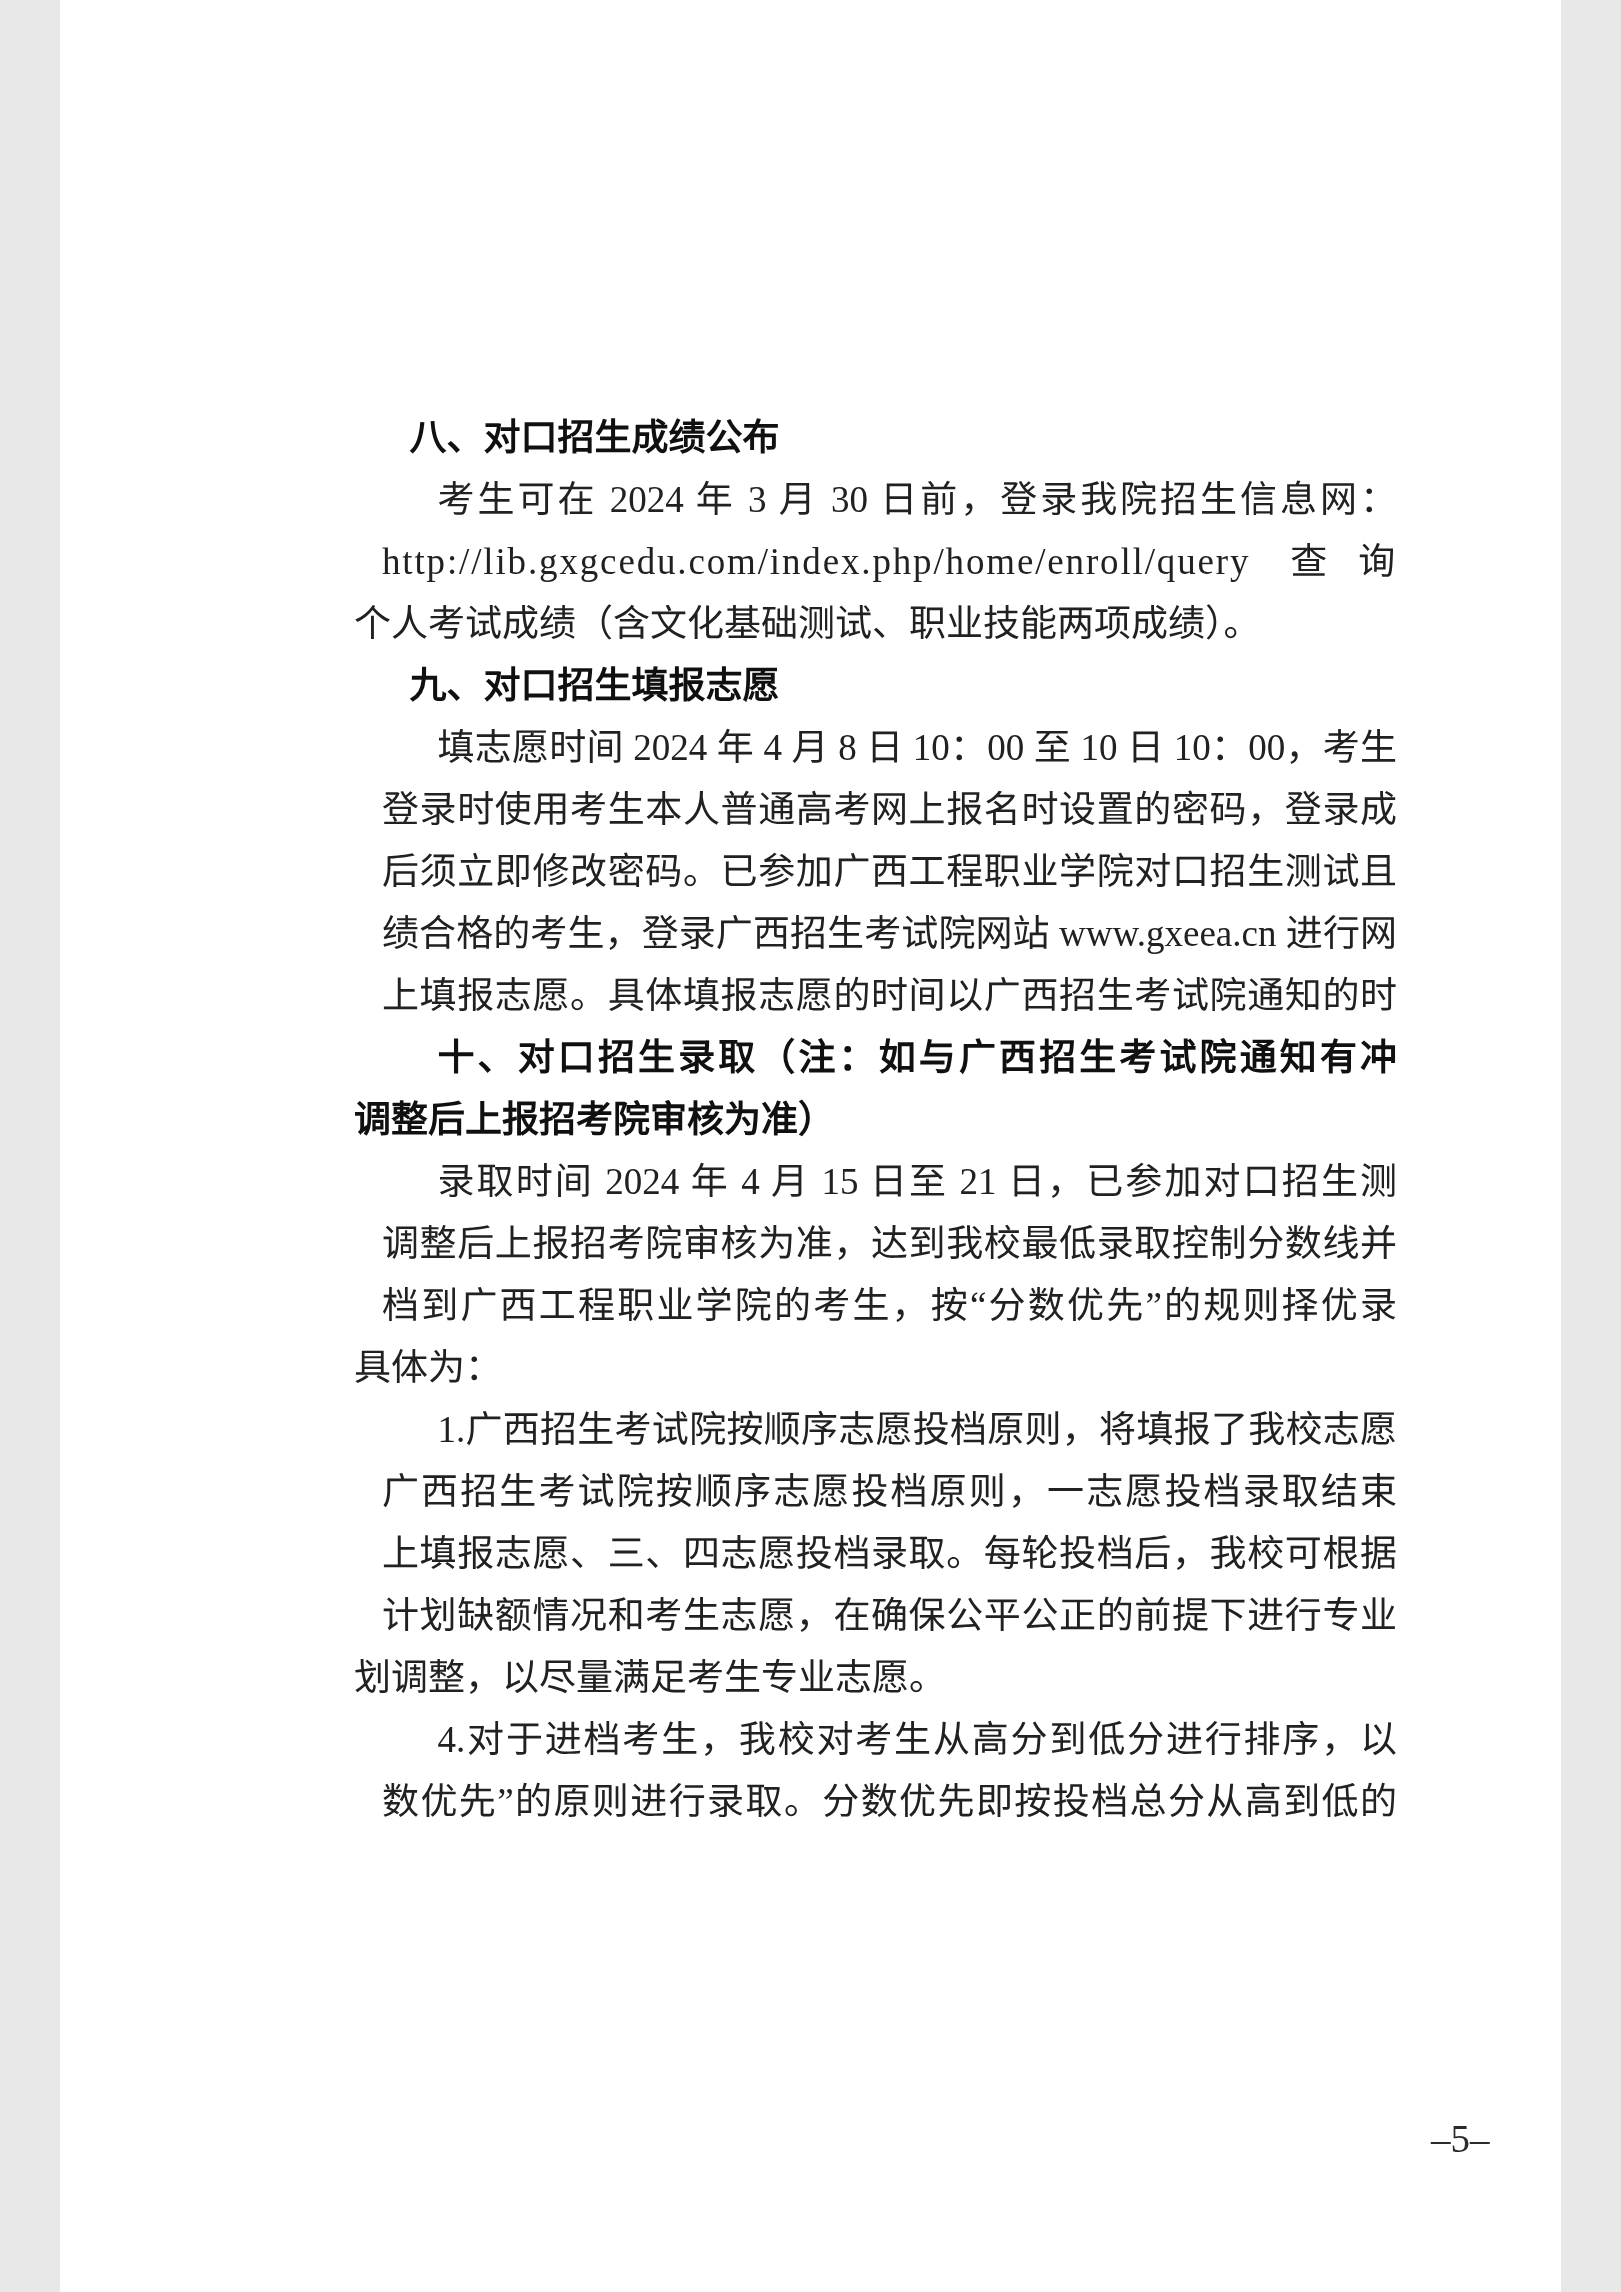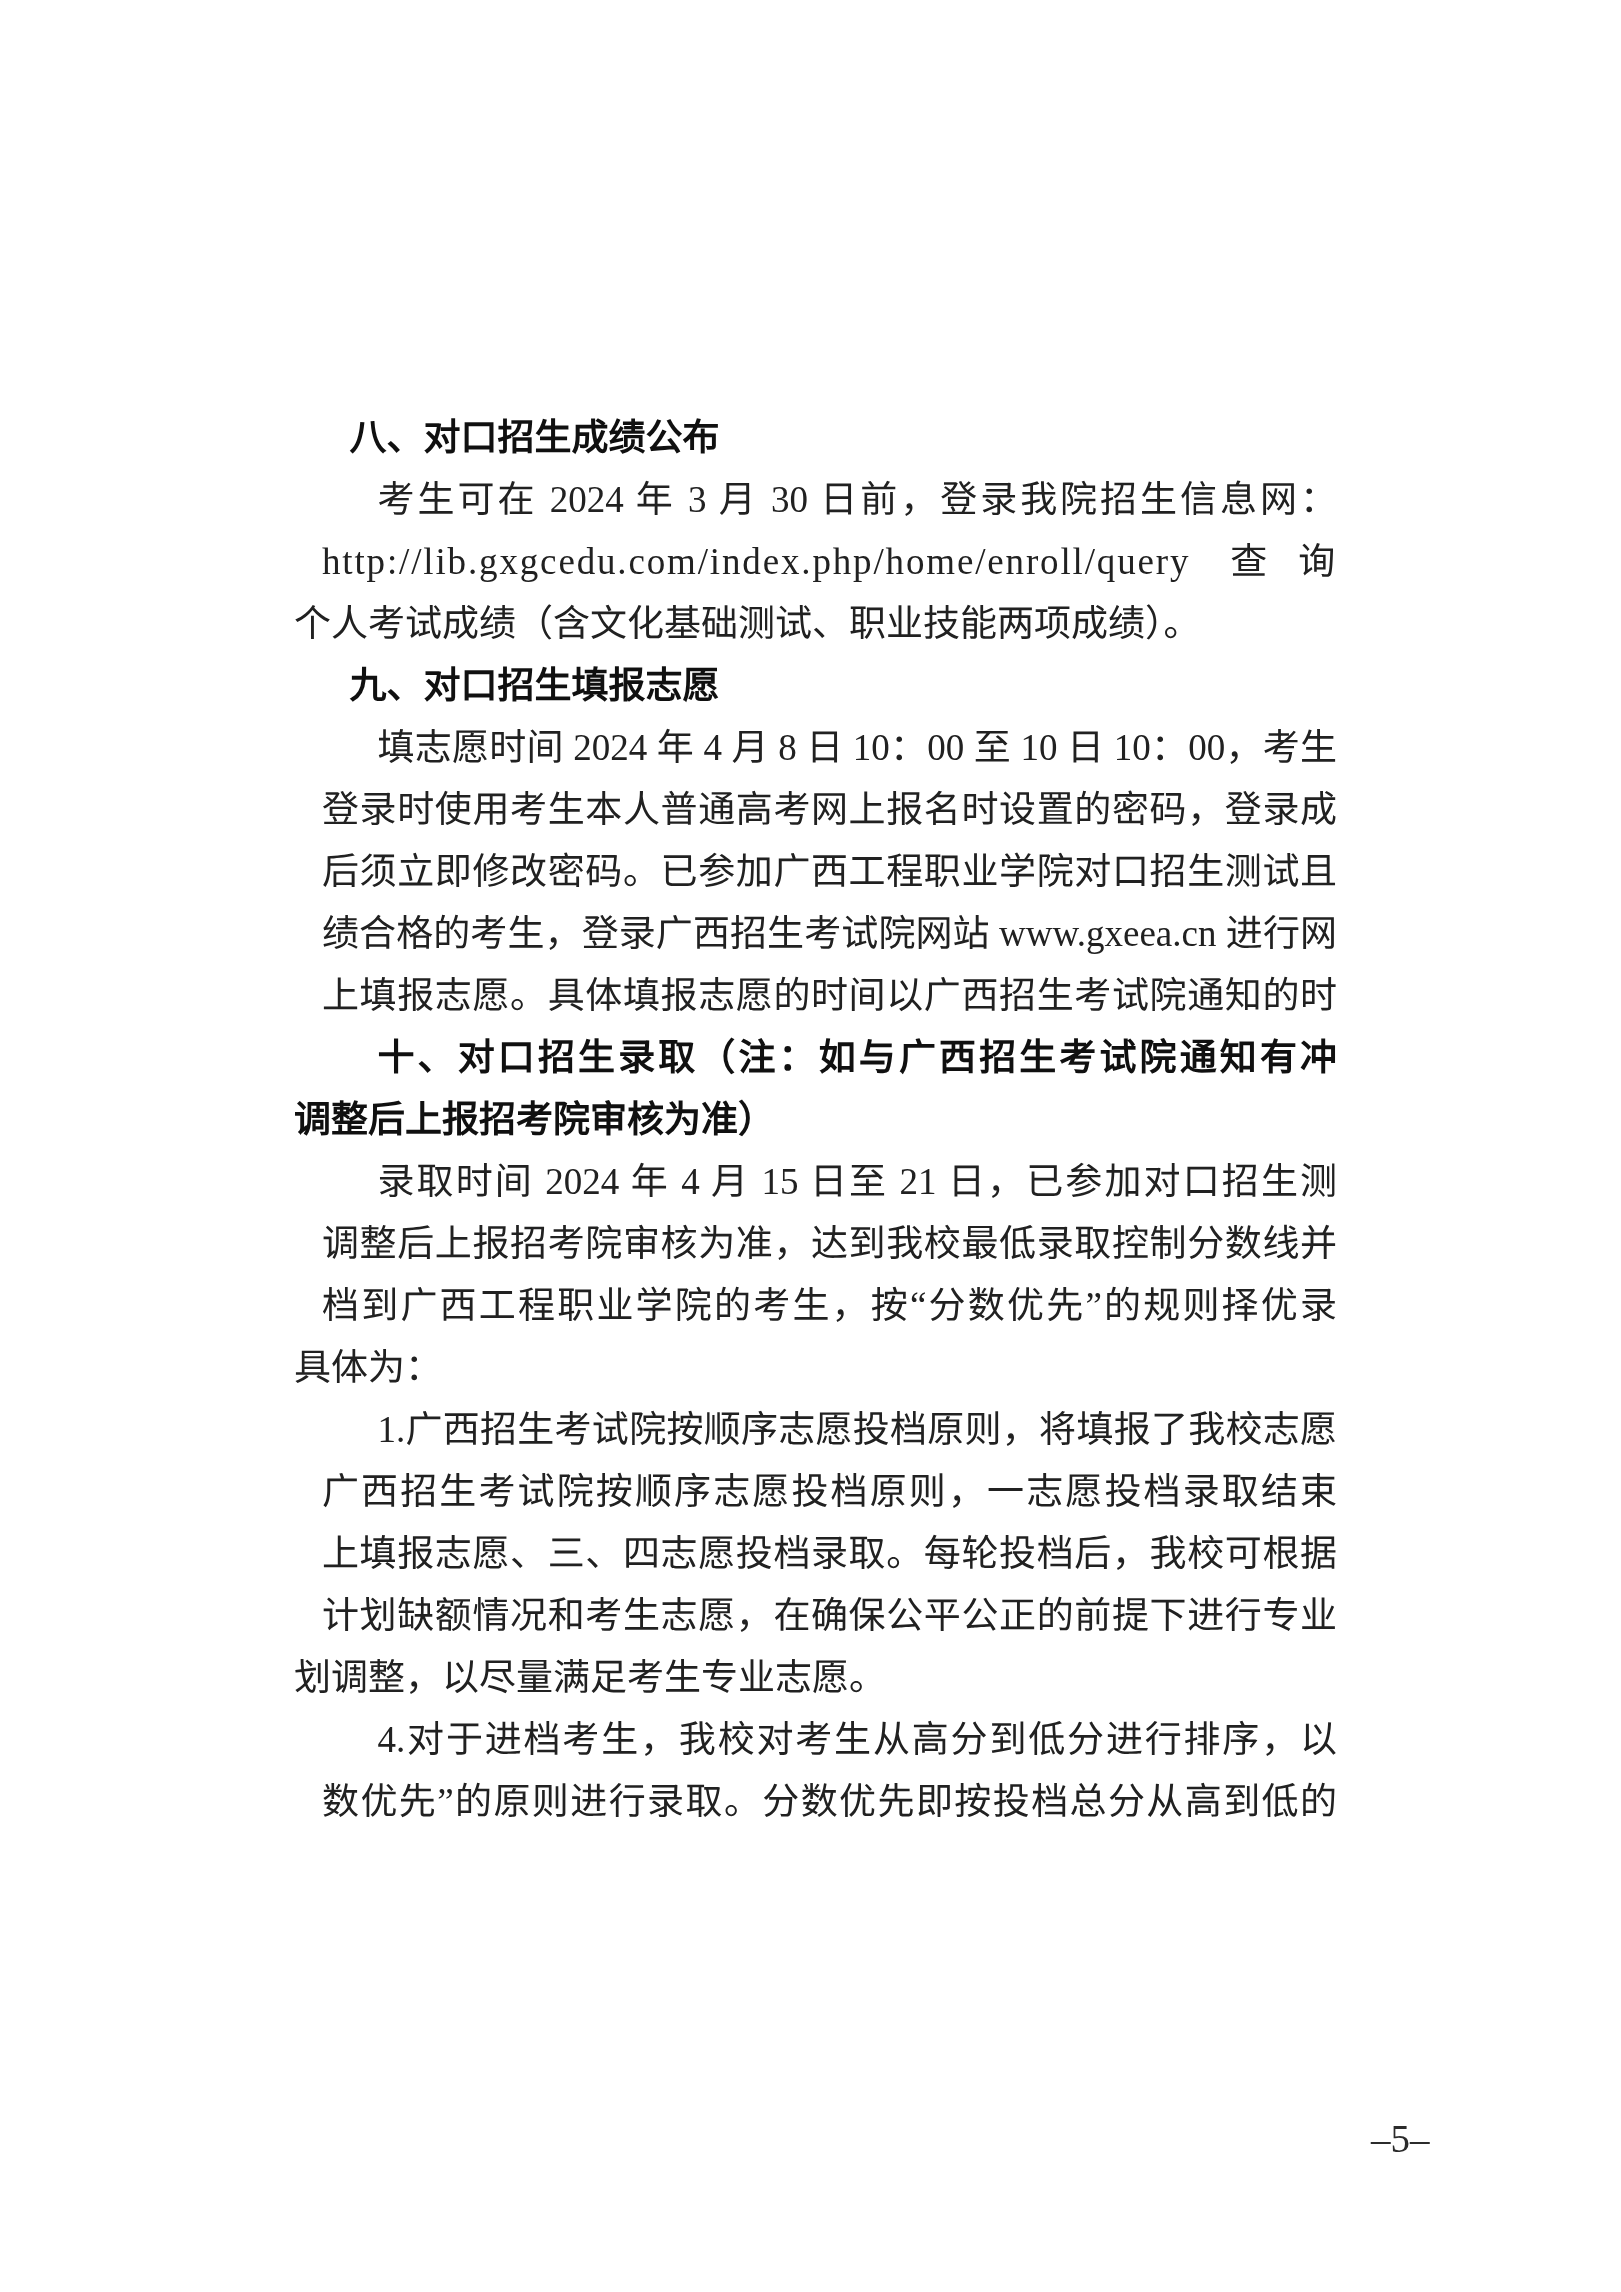--- a/index.html
+++ b/index.html
@@ -1,21 +1,21 @@
 <!DOCTYPE html>
 <html lang="zh-CN"><head>
 <meta charset="utf-8">
 <style>
   * { box-sizing: border-box; }
   html, body { margin: 0; padding: 0; }
   body { background: #e8e8e8; }
 
   .page {
     position: relative;
-    width: 1621px;
+    width: 1501px;
     height: 2293px;
     margin: 0 auto;
     background: #ffffff;
     overflow: hidden;
     font-family: "Liberation Serif", "DejaVu Serif", serif;
     color: #212121;
   }
 
   .content {
     position: absolute;

